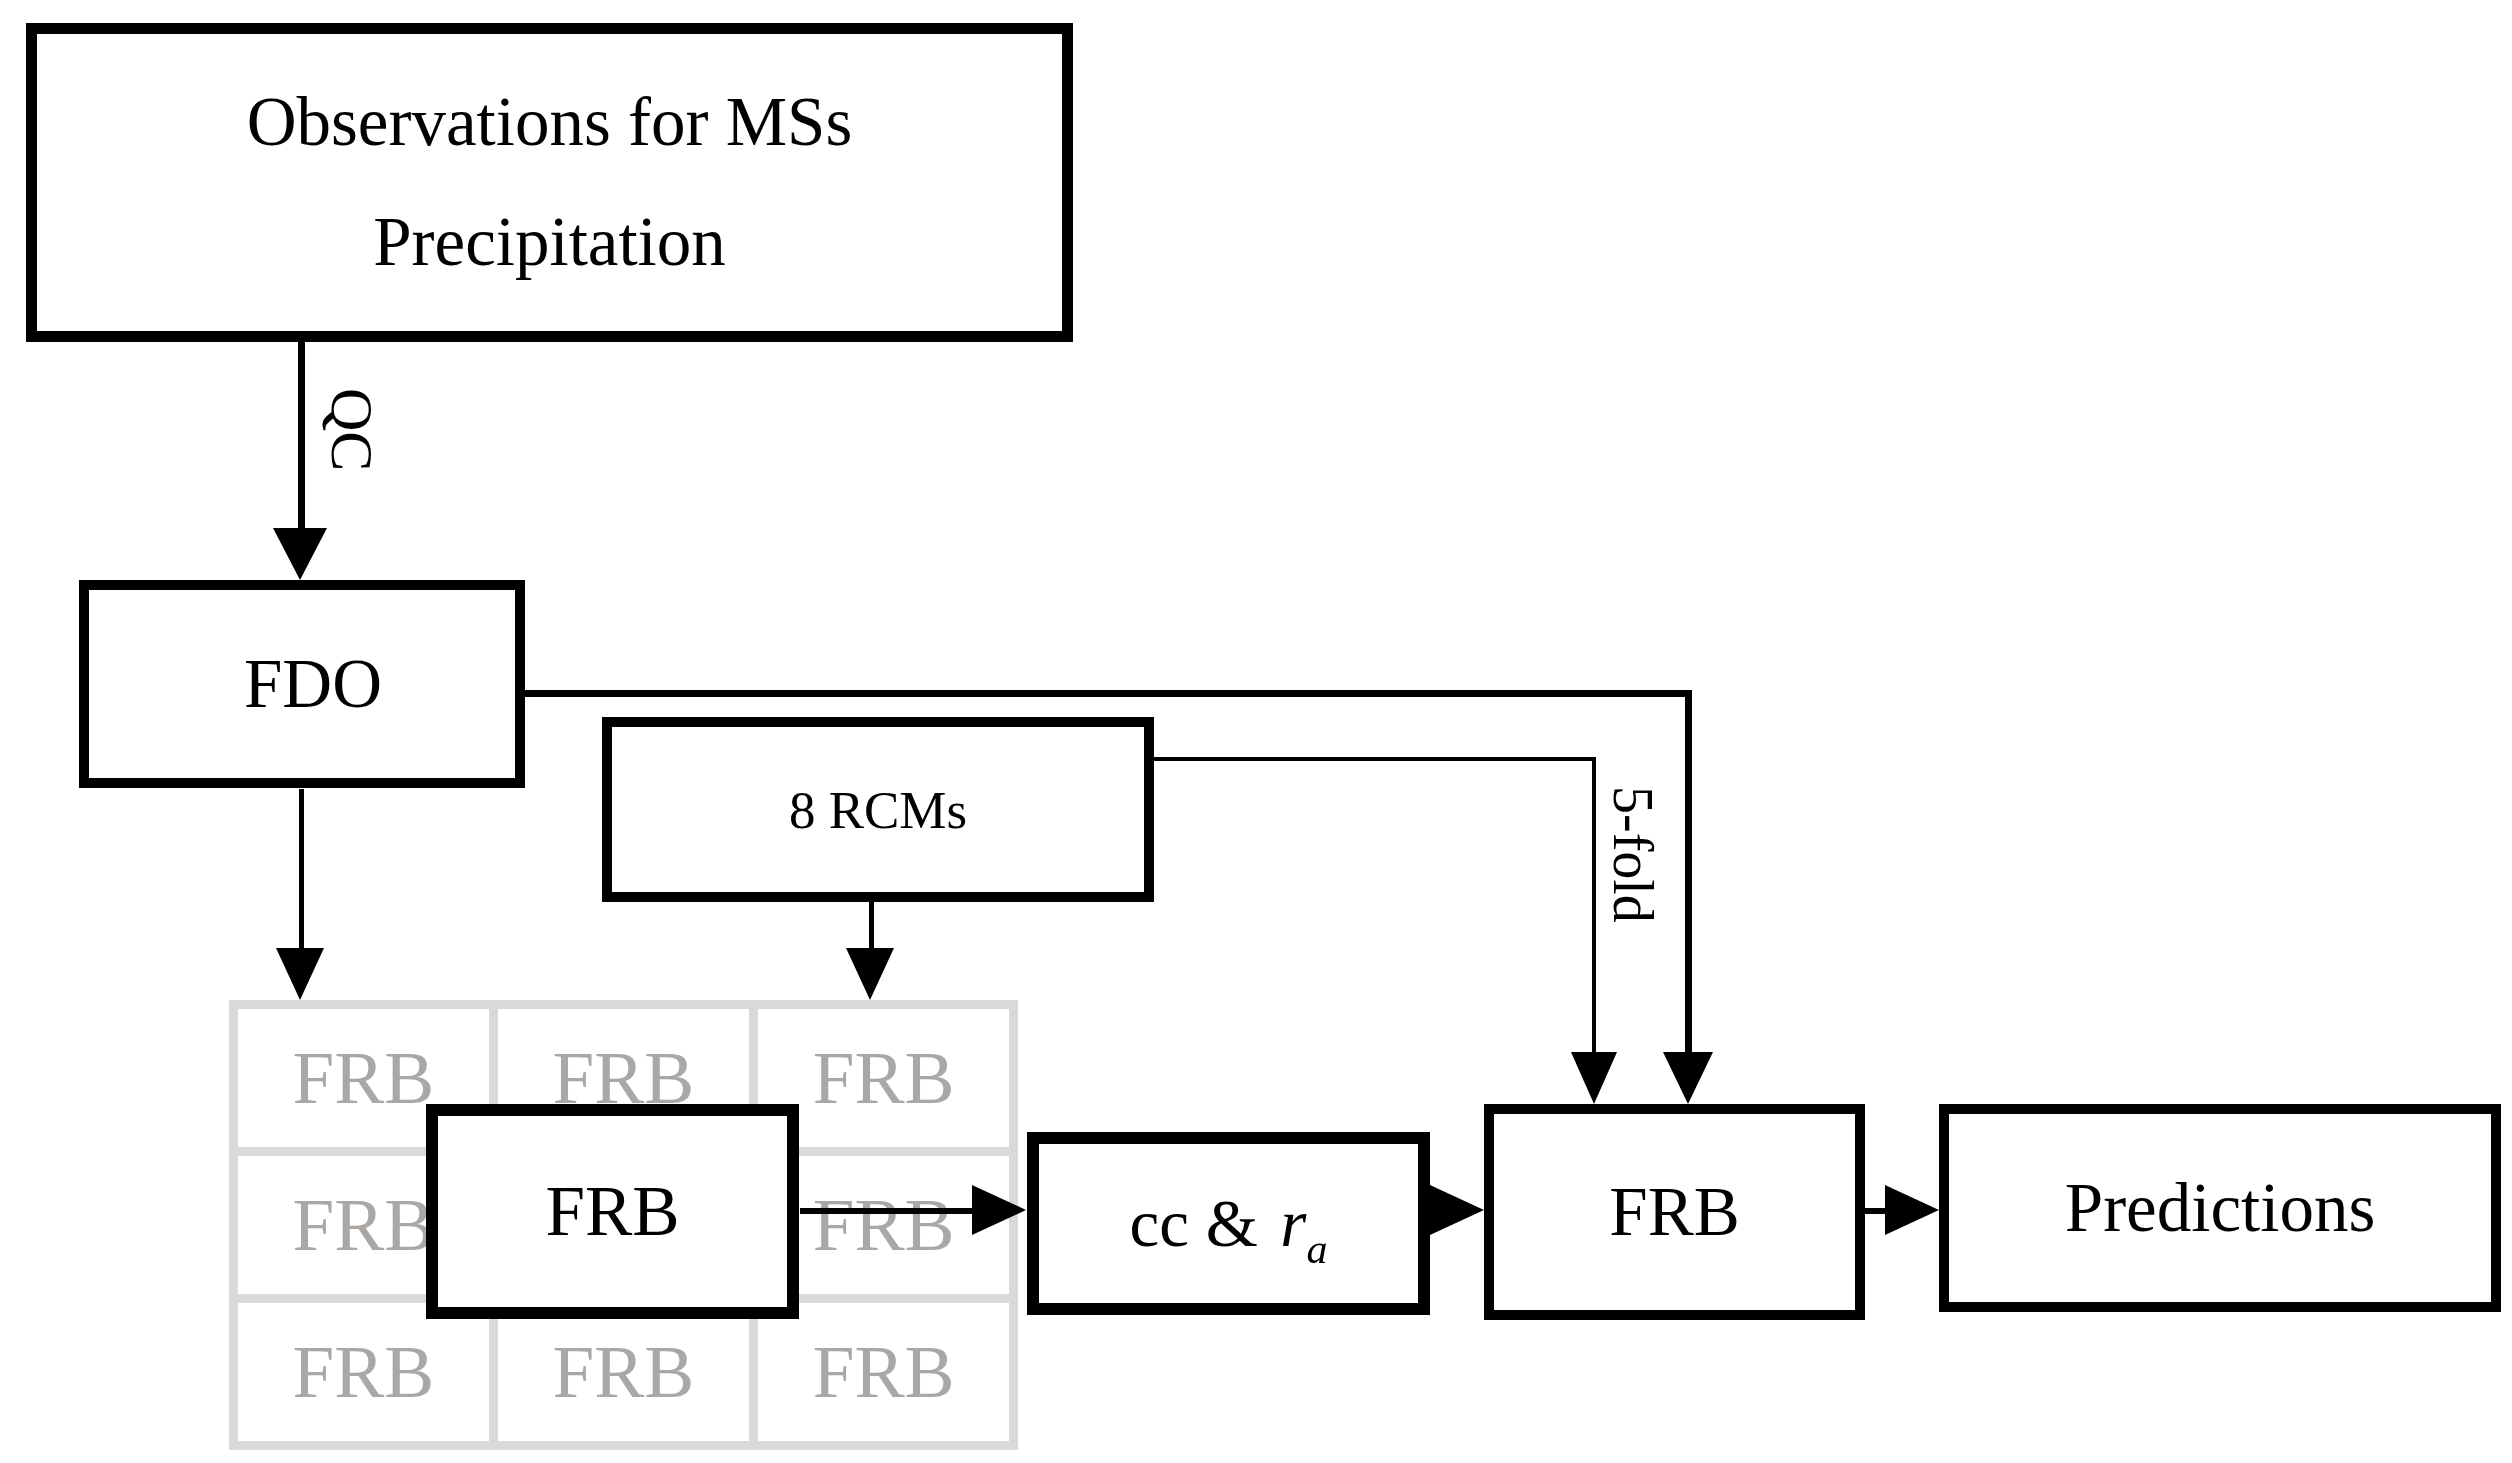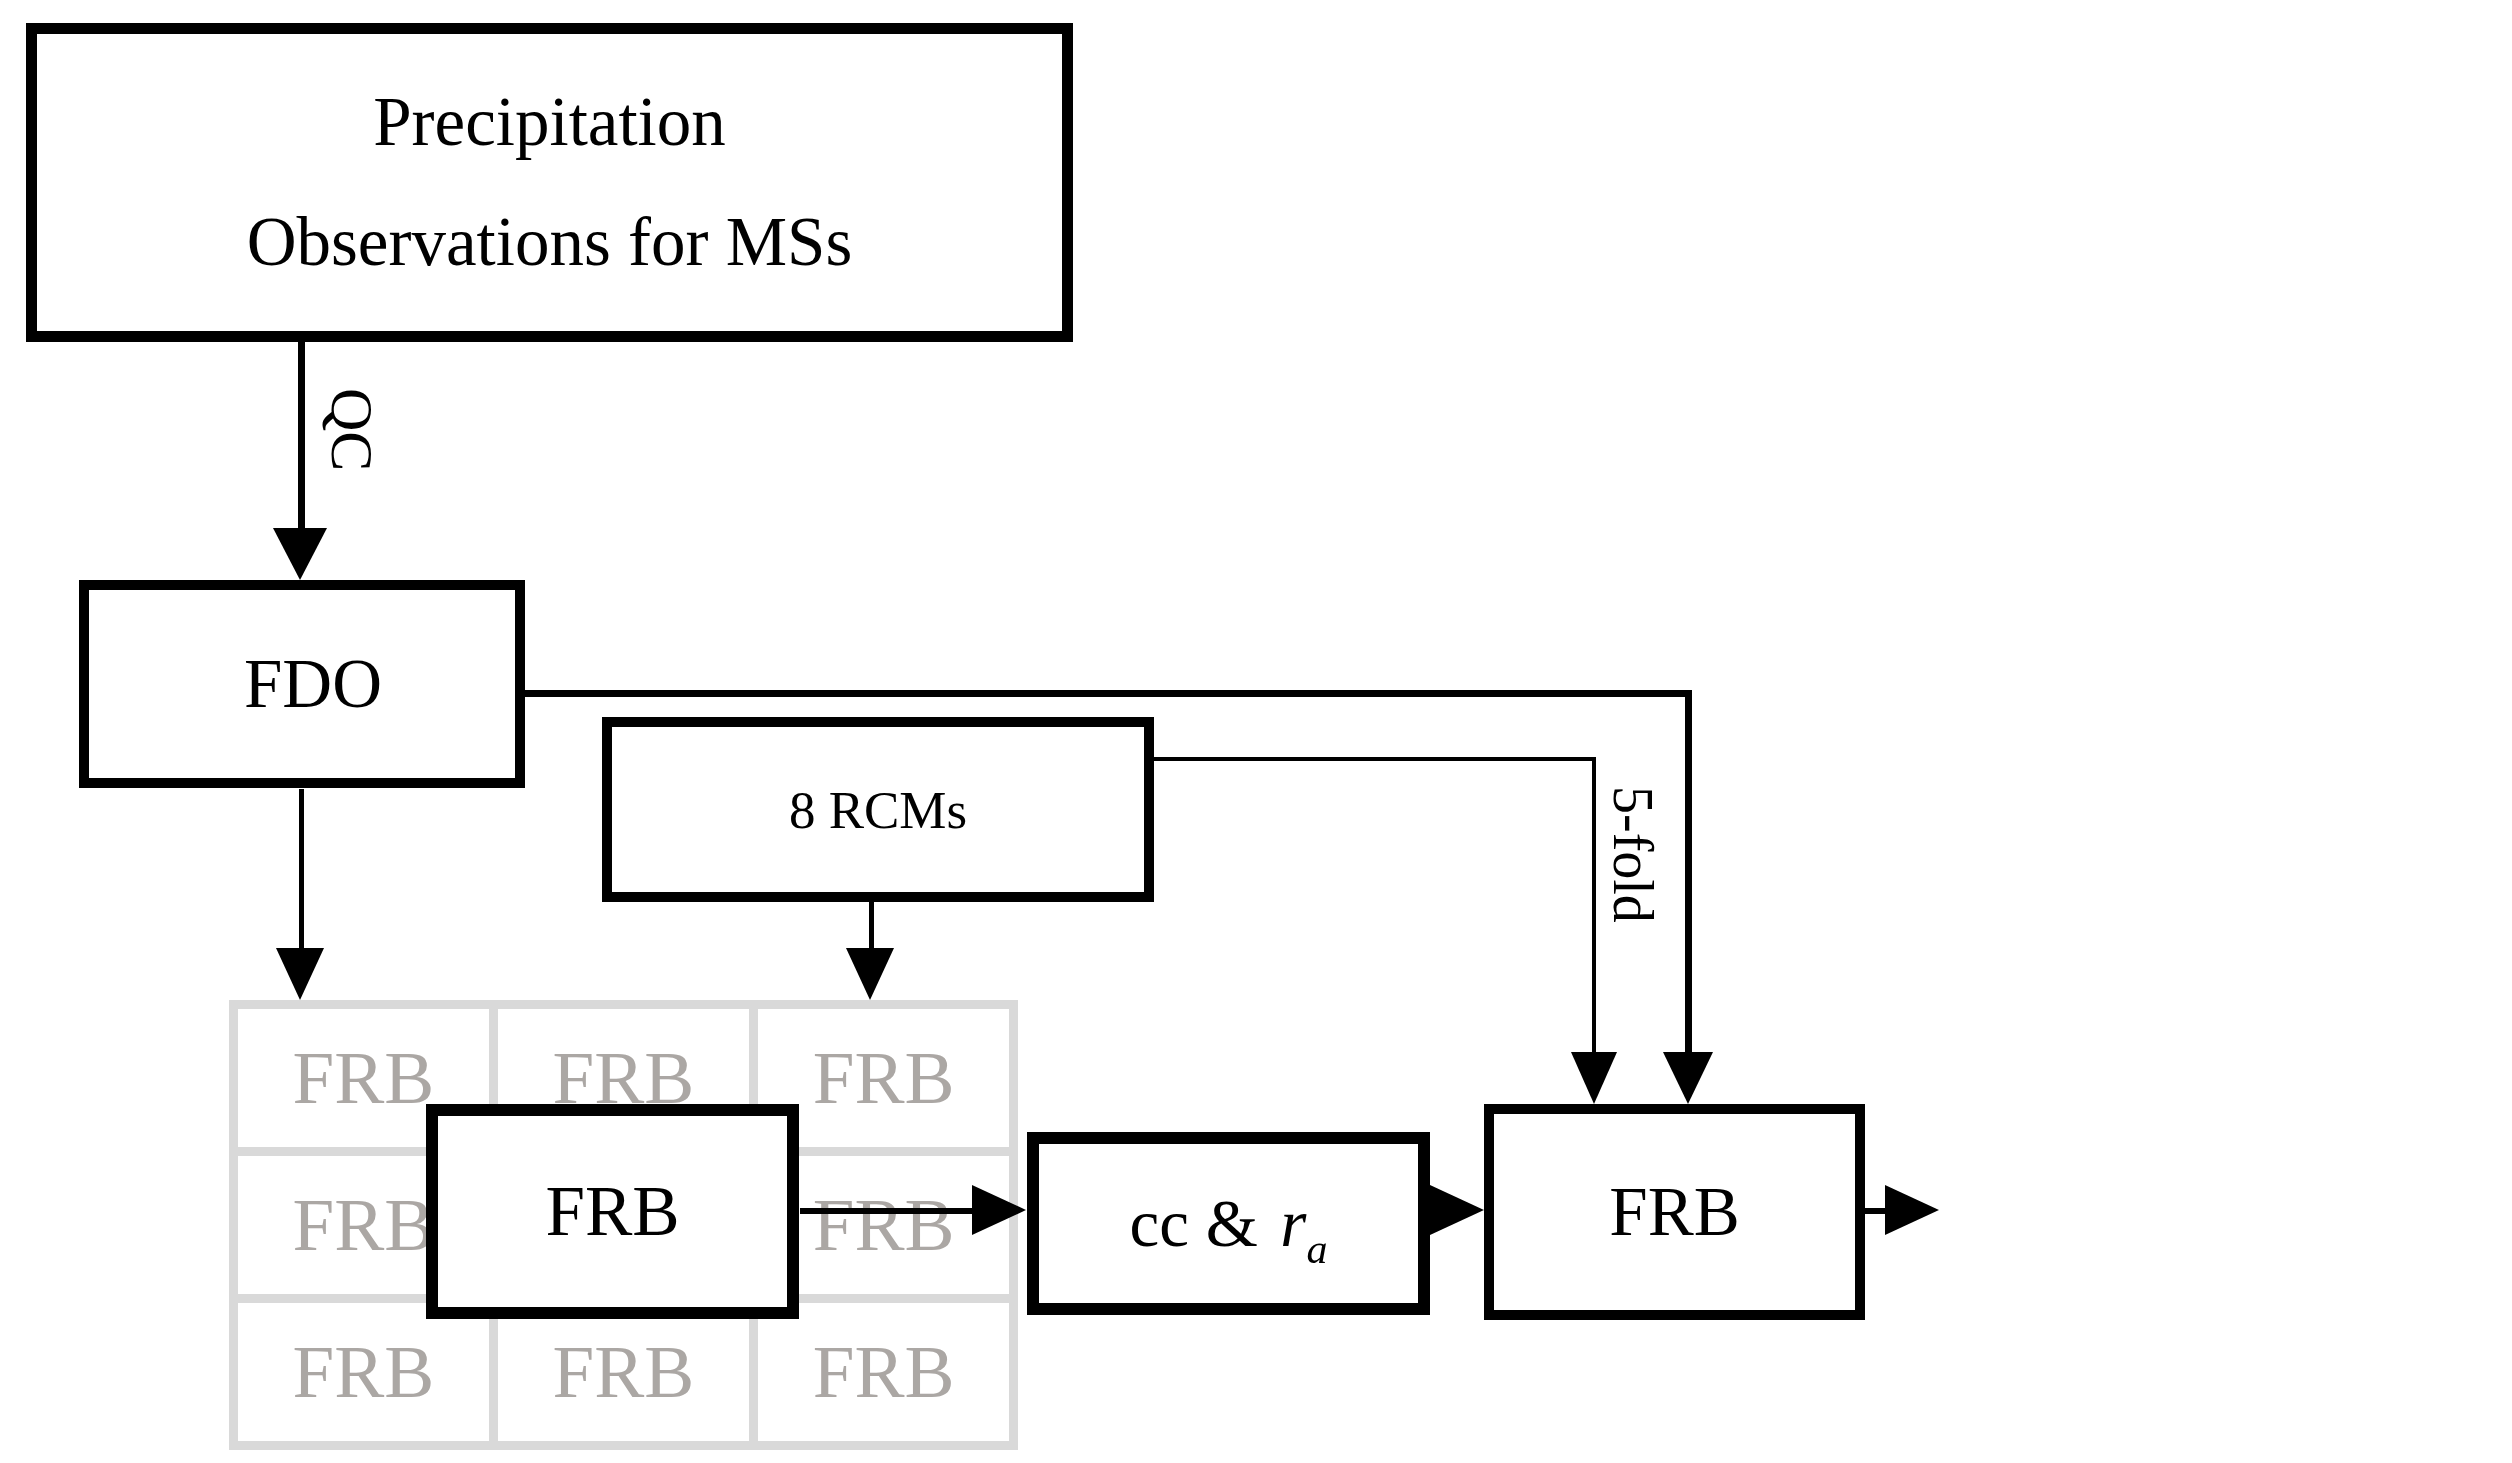--- a/index.html
+++ b/index.html
@@ -50,22 +50,22 @@
   .predictions-box{left:1939px;top:1104px;width:562px;height:208px;font-size:69px;}
   .qc-label{left:386px;top:388px;font-size:60px;}
   .five-fold-label{left:1665px;top:786px;font-size:56px;}
 </style>
 </head>
 <body>
 
 <div class="canvas">
 
   <div class="box top-box">
+    <div>Observations for MSs</div>
     <div>Precipitation</div>
-    <div>Observations for MSs</div>
   </div>
 
   <div class="line" style="left:298px;top:342px;width:6.5px;height:187px;"></div>
   <div class="head-down" style="left:273px;top:528px;border-left:27px solid transparent;border-right:27px solid transparent;border-top:52px solid var(--box-border);"></div>
   <div class="vlabel qc-label">QC</div>
 
   <div class="box fdo-box">
     <div>FDO</div>
   </div>
 
@@ -114,15 +114,18 @@
 
   <div class="head-right" style="left:1430px;top:1185px;border-top:25px solid transparent;border-bottom:25px solid transparent;border-left:54px solid var(--box-border);"></div>
 
   <div class="box frb-cv-box">
     <div>FRB</div>
   </div>
 
   <div class="line" style="left:1865px;top:1208px;width:22.4px;height:5.6px;"></div>
   <div class="head-right" style="left:1885px;top:1185px;border-top:25px solid transparent;border-bottom:25px solid transparent;border-left:54px solid var(--box-border);"></div>
 
+  <div class="box predictions-box">
+    <div>Predictions</div>
+  </div>
 
 </div>
 
 
 </body></html>

